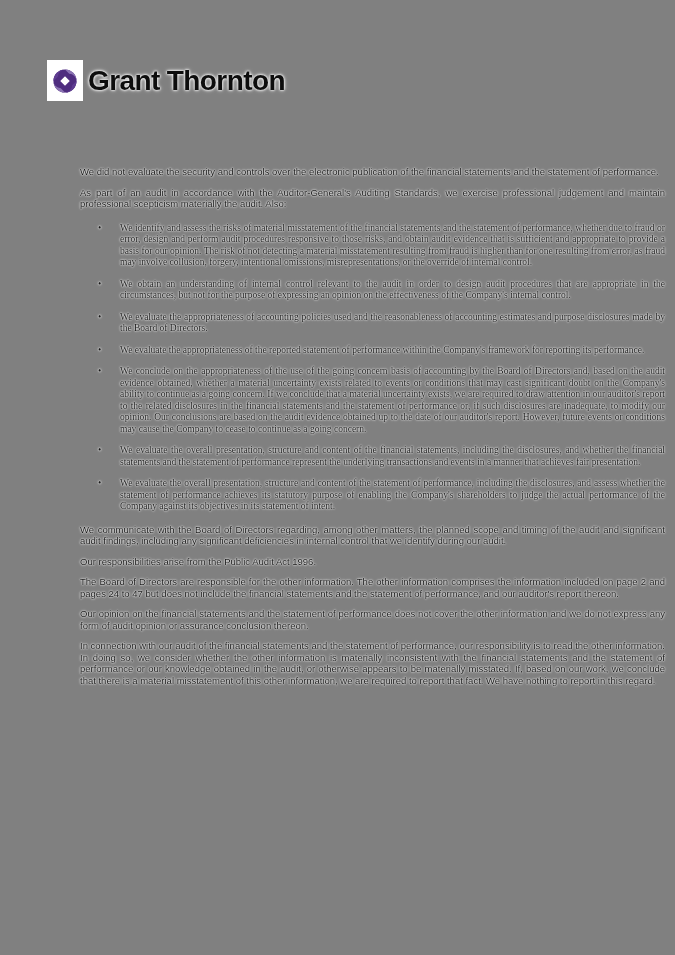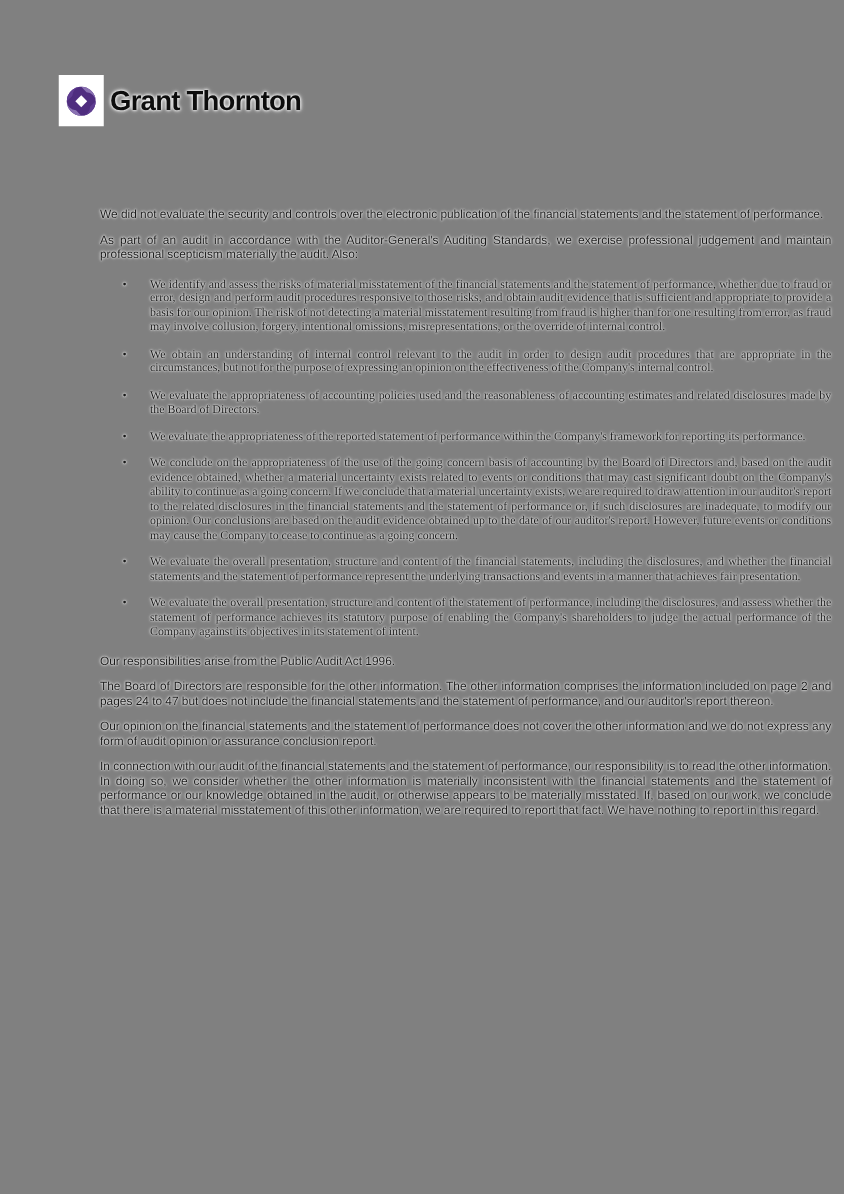--- a/index.html
+++ b/index.html
@@ -26,21 +26,21 @@
   .logo-mark {
     width: 36px;
     height: 41px;
     background: #ffffff;
     display: flex;
     align-items: center;
     justify-content: center;
     flex: 0 0 auto;
   }
   .logo-text {
-    font-size: 22px;
+    font-size: 28px;
     font-weight: 600;
     letter-spacing: -0.6px;
     color: #0d0d0d;
     text-shadow: 0 0 2px rgba(255,255,255,0.95), 0 0 3px rgba(255,255,255,0.9), 0 0 4px rgba(255,255,255,0.7);
     white-space: nowrap;
   }
   .content {
     position: absolute;
     left: 48px;
     top: 166px;
@@ -101,29 +101,30 @@
   </header>
 
   <main class="content">
 
     <p>We did not evaluate the security and controls over the electronic publication of the financial statements and the statement of performance.</p>
     <p>As part of an audit in accordance with the Auditor-General's Auditing Standards, we exercise professional judgement and maintain professional scepticism materially the audit. Also:</p>
 
     <ul class="bullet-list">
       <li>We identify and assess the risks of material misstatement of the financial statements and the statement of performance, whether due to fraud or error, design and perform audit procedures responsive to those risks, and obtain audit evidence that is sufficient and appropriate to provide a basis for our opinion. The risk of not detecting a material misstatement resulting from fraud is higher than for one resulting from error, as fraud may involve collusion, forgery, intentional omissions, misrepresentations, or the override of internal control.</li>
       <li>We obtain an understanding of internal control relevant to the audit in order to design audit procedures that are appropriate in the circumstances, but not for the purpose of expressing an opinion on the effectiveness of the Company's internal control.</li>
-      <li>We evaluate the appropriateness of accounting policies used and the reasonableness of accounting estimates and related disclosures made by the Board of Directors.</li>
+      <li>We evaluate the appropriateness of accounting policies used and the reasonableness of accounting estimates and purpose disclosures made by the Board of Directors.</li>
       <li>We evaluate the appropriateness of the reported statement of performance within the Company's framework for reporting its performance.</li>
       <li>We conclude on the appropriateness of the use of the going concern basis of accounting by the Board of Directors and, based on the audit evidence obtained, whether a material uncertainty exists related to events or conditions that may cast significant doubt on the Company's ability to continue as a going concern. If we conclude that a material uncertainty exists, we are required to draw attention in our auditor's report to the related disclosures in the financial statements and the statement of performance or, if such disclosures are inadequate, to modify our opinion. Our conclusions are based on the audit evidence obtained up to the date of our auditor's report. However, future events or conditions may cause the Company to cease to continue as a going concern.</li>
       <li>We evaluate the overall presentation, structure and content of the financial statements, including the disclosures, and whether the financial statements and the statement of performance represent the underlying transactions and events in a manner that achieves fair presentation.</li>
       <li>We evaluate the overall presentation, structure and content of the statement of performance, including the disclosures, and assess whether the statement of performance achieves its statutory purpose of enabling the Company's shareholders to judge the actual performance of the Company against its objectives in its statement of intent.</li>
     </ul>
 
+    <p>We communicate with the Board of Directors regarding, among other matters, the planned scope and timing of the audit and significant audit findings, including any significant deficiencies in internal control that we identify during our audit.</p>
     <p>Our responsibilities arise from the Public Audit Act 1996.</p>
 
 
     <p>The Board of Directors are responsible for the other information. The other information comprises the information included on page 2 and pages 24 to 47 but does not include the financial statements and the statement of performance, and our auditor's report thereon.</p>
-    <p>Our opinion on the financial statements and the statement of performance does not cover the other information and we do not express any form of audit opinion or assurance conclusion report.</p>
+    <p>Our opinion on the financial statements and the statement of performance does not cover the other information and we do not express any form of audit opinion or assurance conclusion thereon.</p>
     <p>In connection with our audit of the financial statements and the statement of performance, our responsibility is to read the other information. In doing so, we consider whether the other information is materially inconsistent with the financial statements and the statement of performance or our knowledge obtained in the audit, or otherwise appears to be materially misstated. If, based on our work, we conclude that there is a material misstatement of this other information, we are required to report that fact. We have nothing to report in this regard.</p>
 
   </main>
 
 </div>
 
 </body></html>

